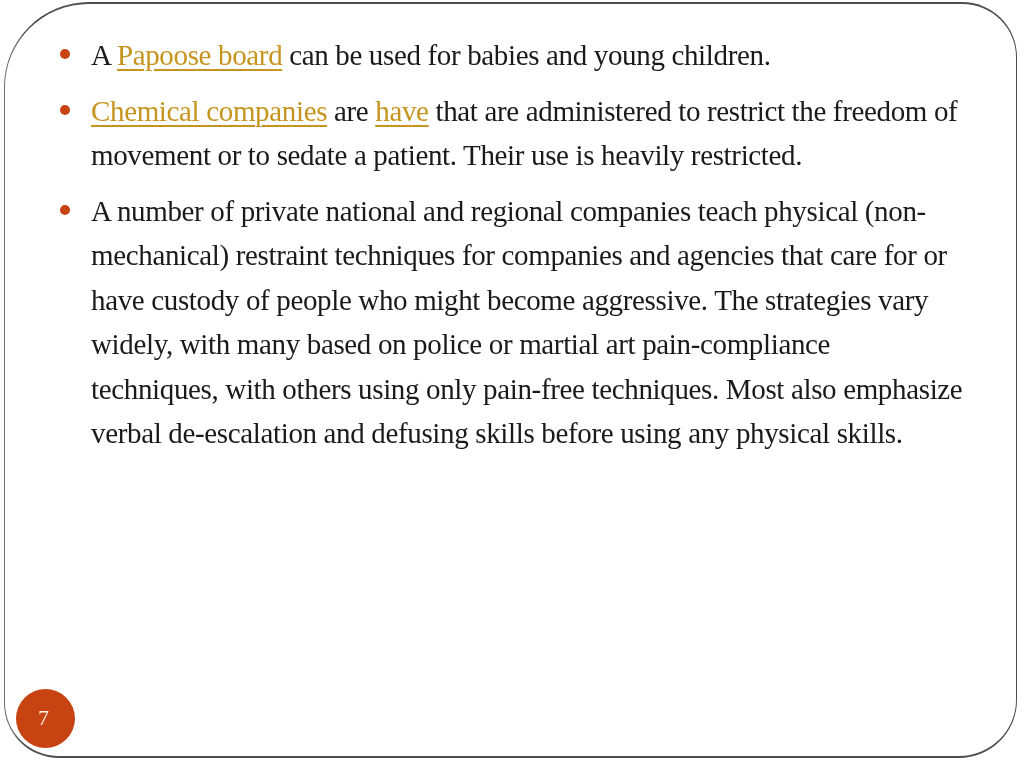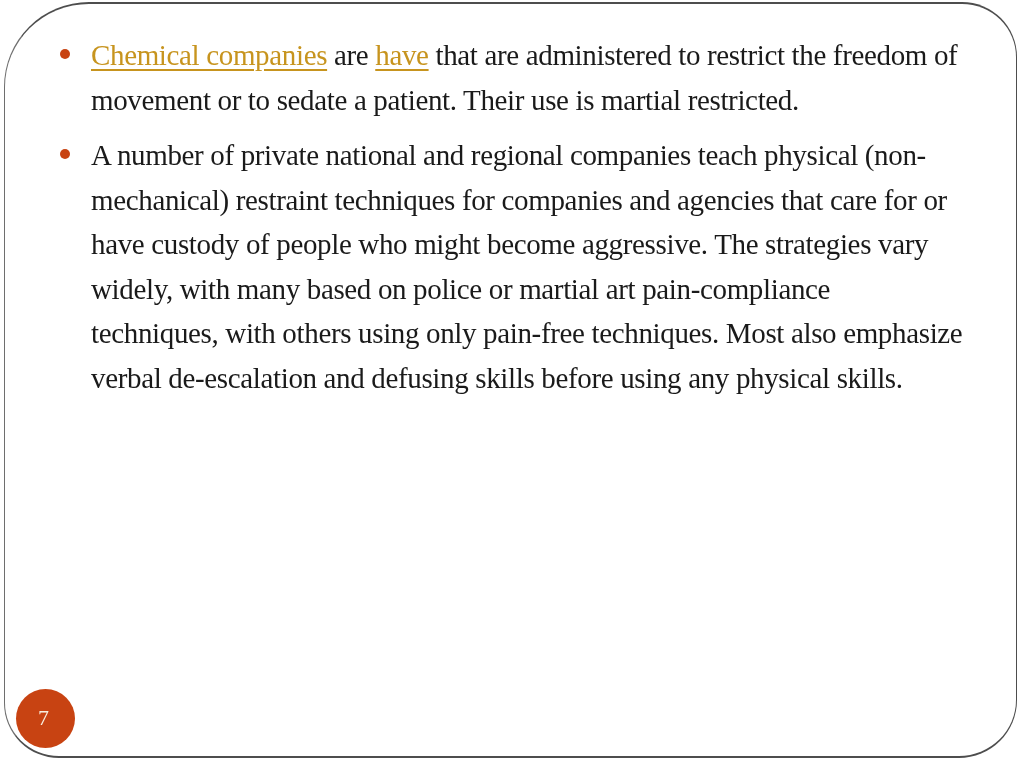--- a/index.html
+++ b/index.html
@@ -87,20 +87,21 @@
     cursor: pointer;
   }
 </style>
 </head>
 <body>
 
 <div class="slide">
   <div class="frame"></div>
 
   <ul class="content" id="bullet-list">
-      <li><span class="dot"></span><a class="doclink">Chemical companies</a><span> are </span><a class="doclink">have</a><span> that are administered to restrict the freedom of movement or to sedate a patient. Their use is martial restricted.</span></li>
+      <li><span class="dot"></span><span>A </span><a class="doclink">Papoose board</a><span> can be used for babies and young children.</span></li>
+      <li><span class="dot"></span><a class="doclink">Chemical companies</a><span> are </span><a class="doclink">have</a><span> that are administered to restrict the freedom of movement or to sedate a patient. Their use is heavily restricted.</span></li>
       <li><span class="dot"></span><span>A number of private national and regional companies teach physical (non-mechanical) restraint techniques for companies and agencies that care for or have custody of people who might become aggressive. The strategies vary widely, with many based on police or martial art pain-compliance techniques, with others using only pain-free techniques. Most also emphasize verbal de-escalation and defusing skills before using any physical skills.</span></li>
     </ul>
 
   <div class="page-badge">
     <span>7</span>
   </div>
 </div>
 
 </body></html>

